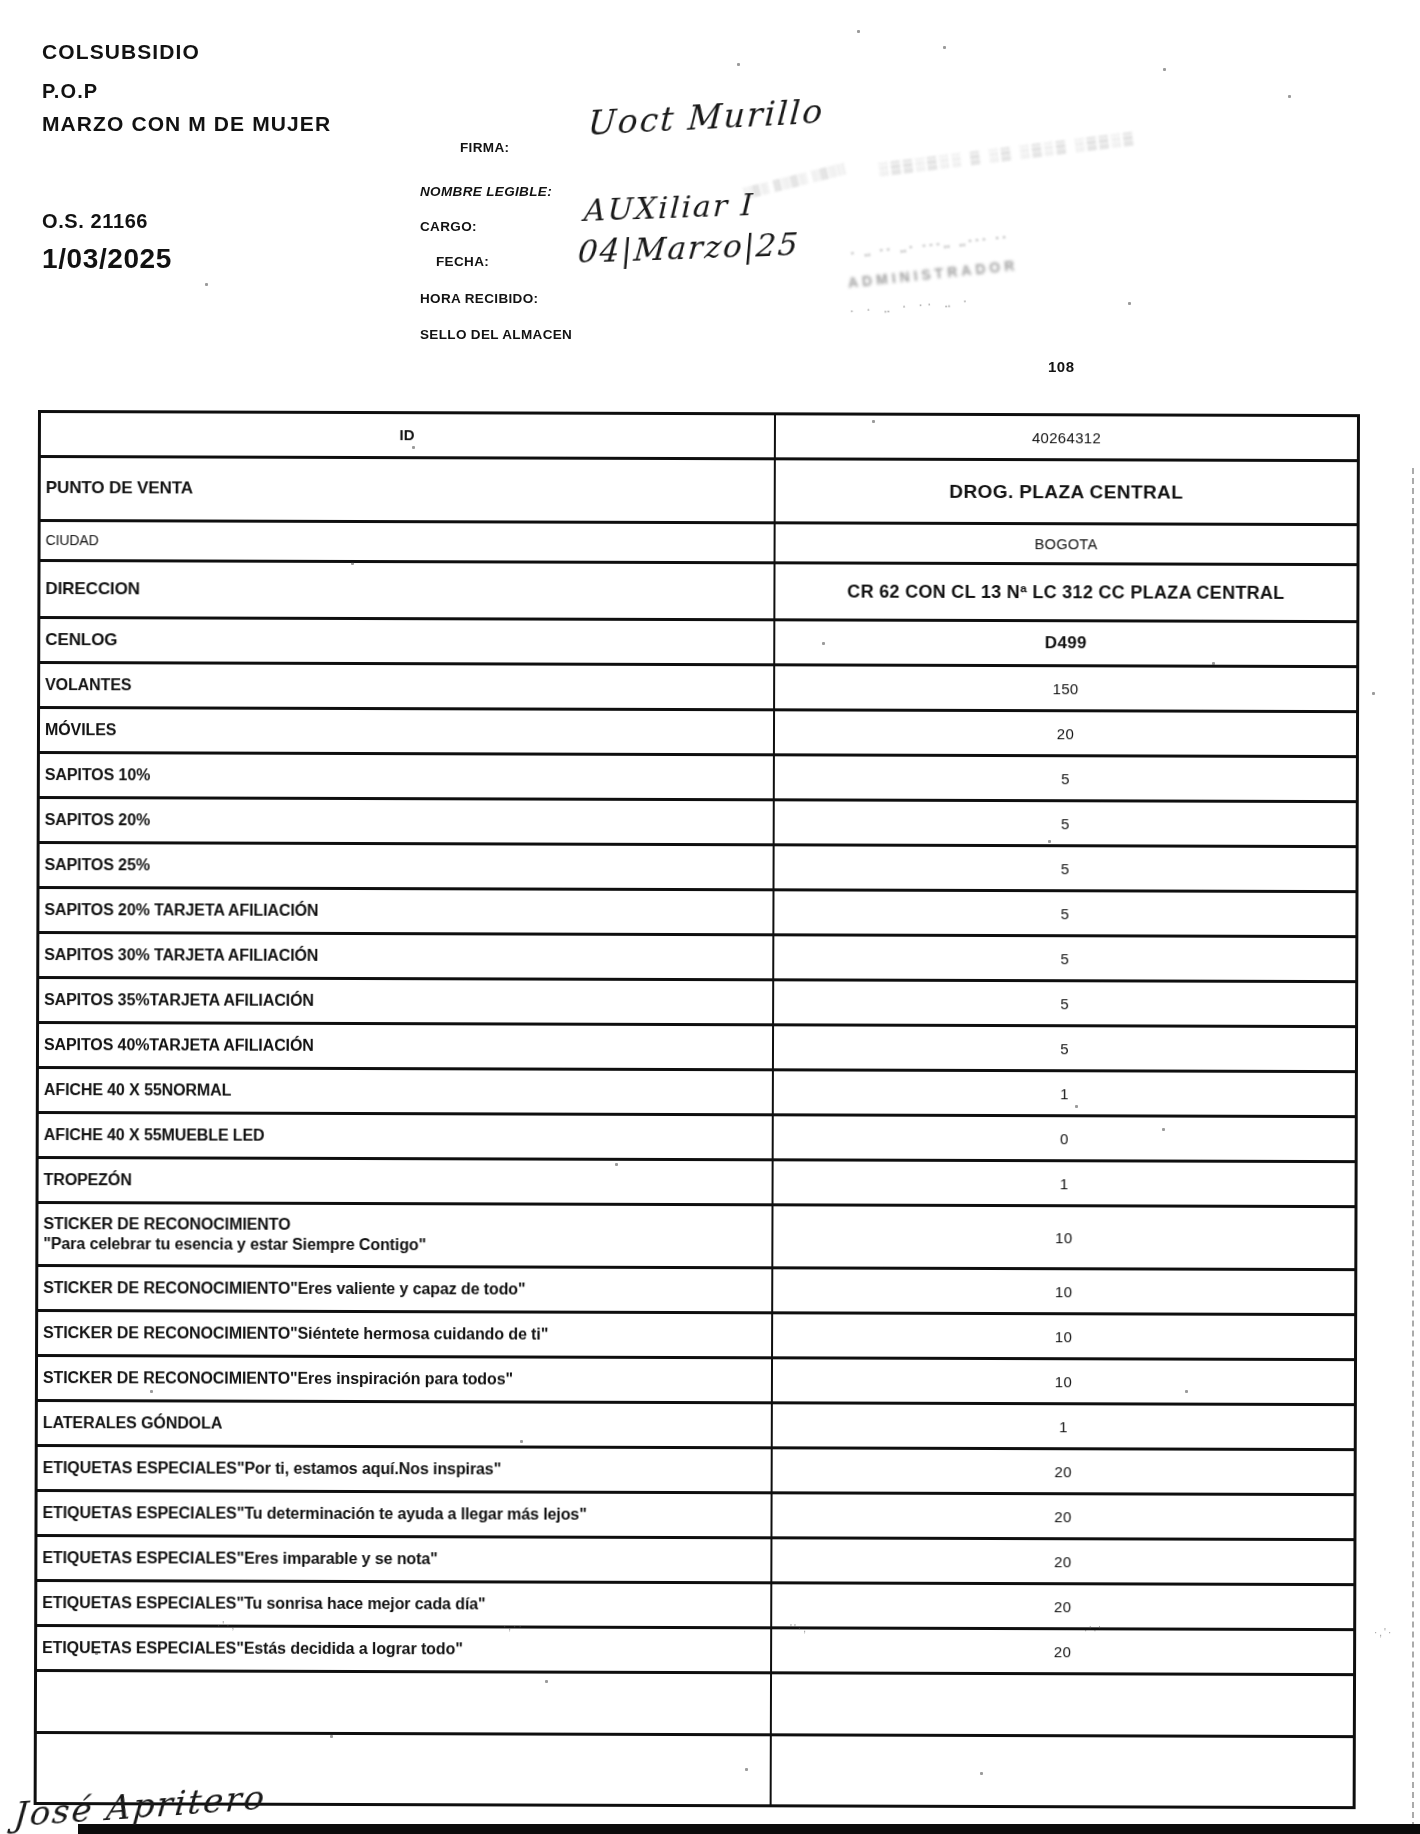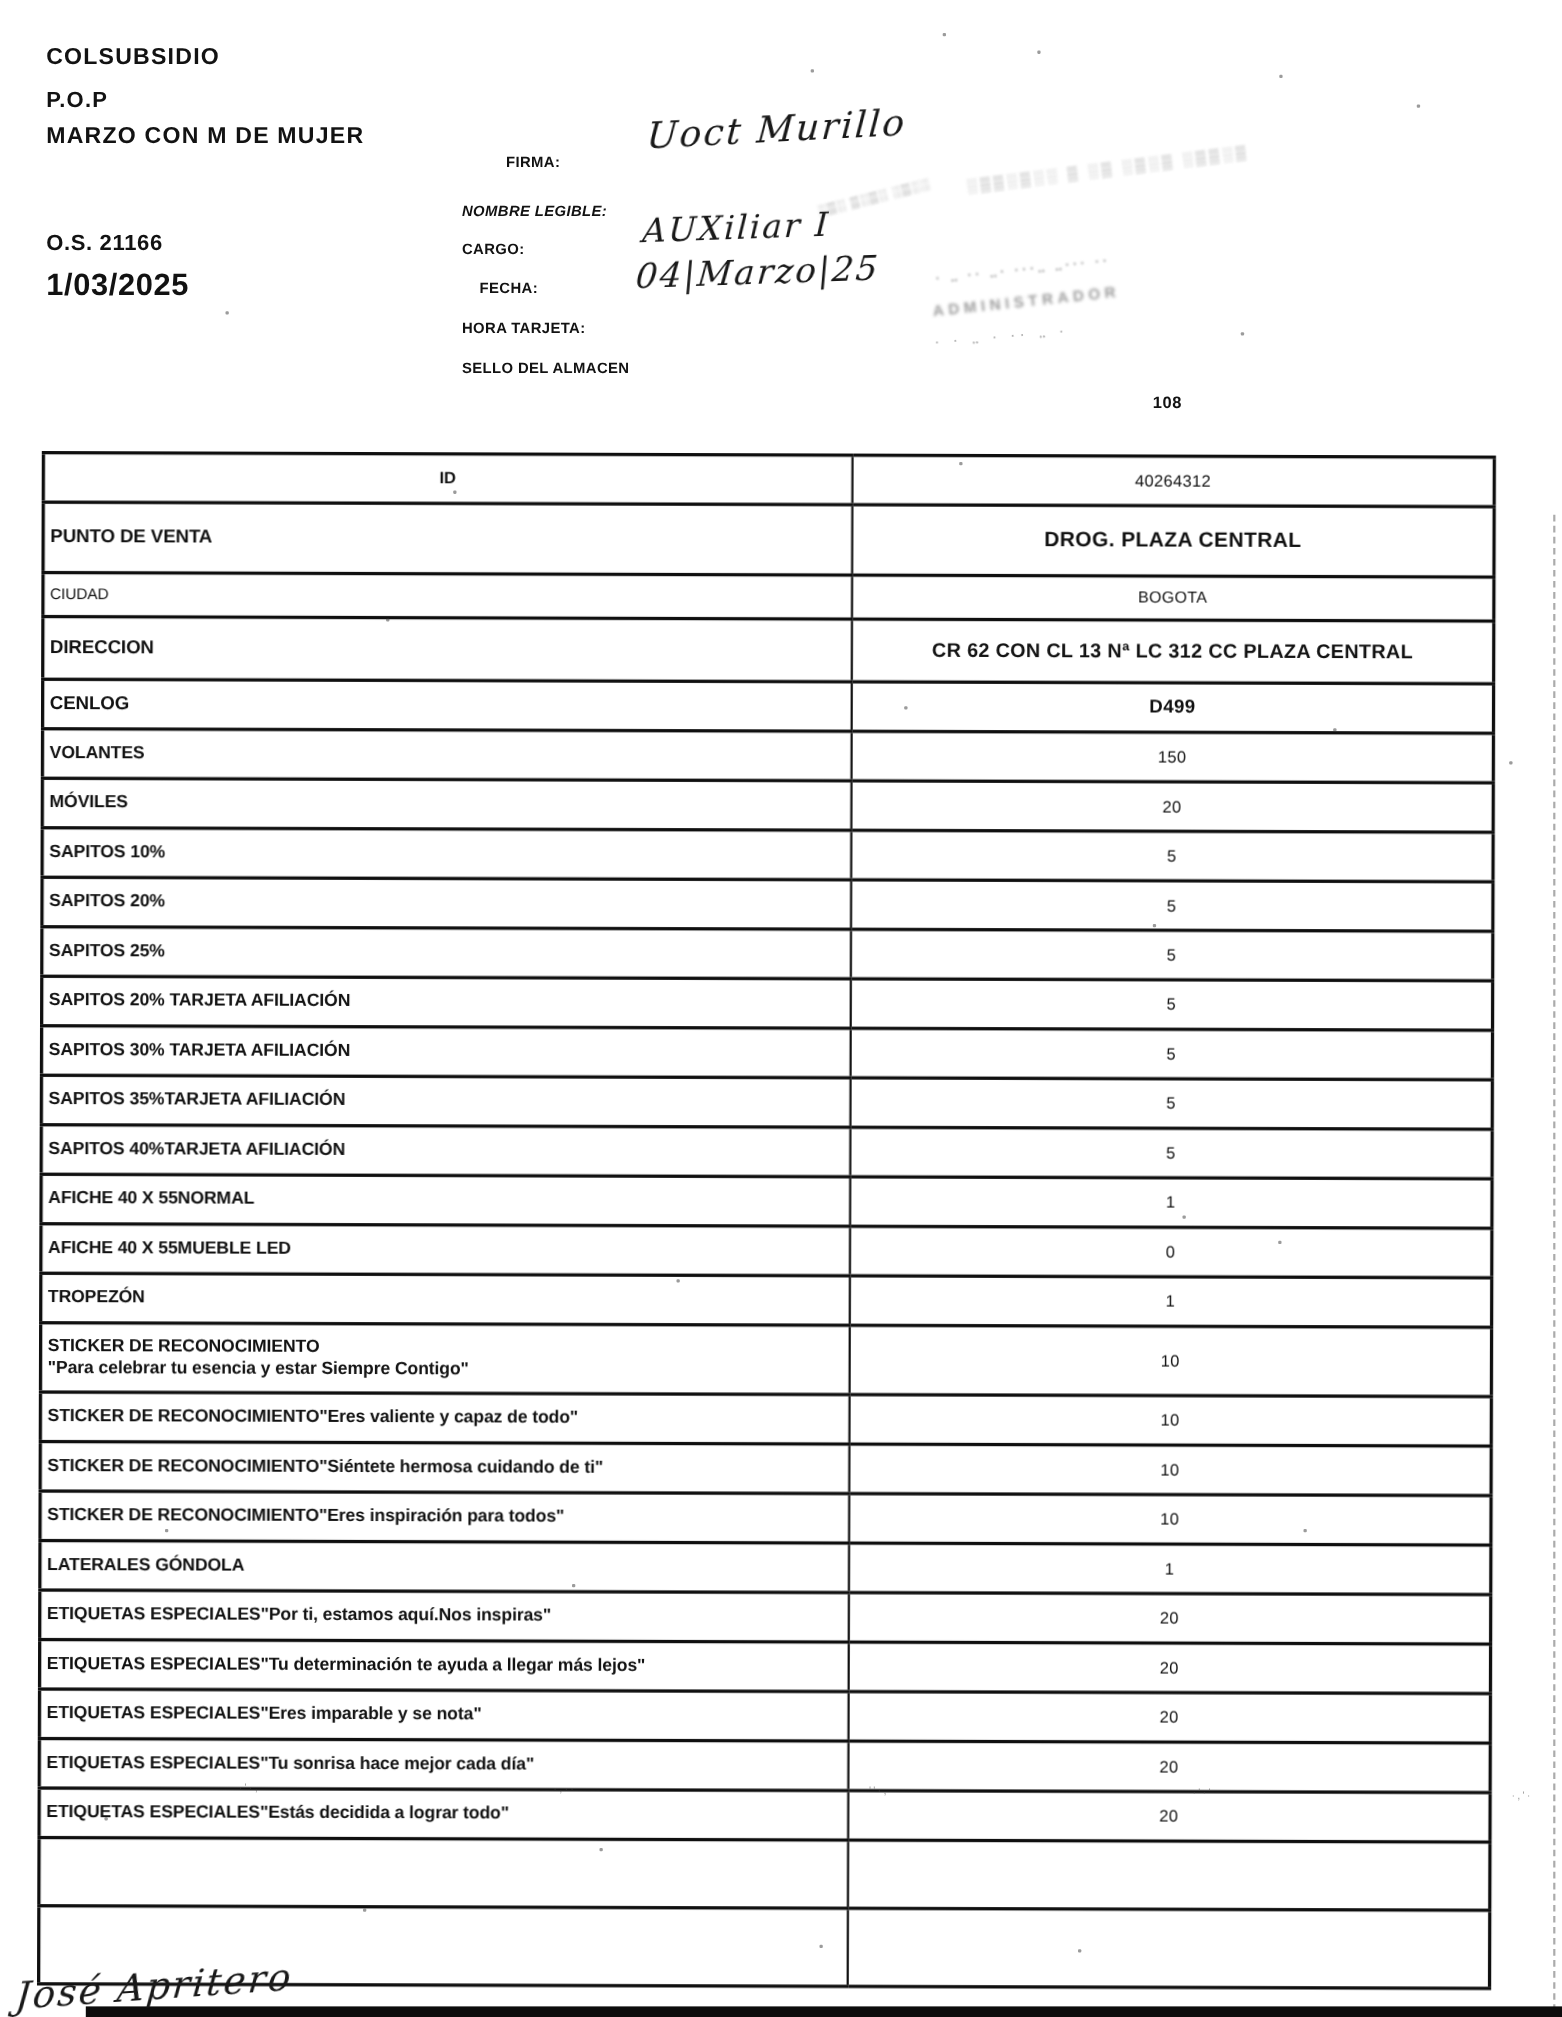--- a/index.html
+++ b/index.html
@@ -86,21 +86,21 @@
   <div class="abs hd hd-pop">P.O.P</div>
   <div class="abs hd hd-campaign">MARZO CON M DE MUJER</div>
   <div class="abs hd hd-os">O.S. 21166</div>
   <div class="abs hd hd-date">1/03/2025</div>
 
 
   <div class="abs flabel flabel-firma">FIRMA:</div>
   <div class="abs flabel flabel-nombre">NOMBRE LEGIBLE:</div>
   <div class="abs flabel flabel-cargo">CARGO:</div>
   <div class="abs flabel flabel-fecha">FECHA:</div>
-  <div class="abs flabel flabel-hora">HORA TARJETA:</div>
+  <div class="abs flabel flabel-hora">HORA RECIBIDO:</div>
   <div class="abs flabel flabel-sello">SELLO DEL ALMACEN</div>
 
   <div class="abs hw hw-firma">Uoct Murillo</div>
   <div class="abs hw hw-cargo">AUXiliar  I</div>
   <div class="abs hw hw-fecha">04|Marzo|25</div>
 
   <div class="abs stamp stamp-small">░▒░ ▒░▒░ ░▒░░</div>
   <div class="abs stamp stamp-upper">░▒▒░▒░░ ▒ ░▒ ░▒░▒ ░▒▒░▒</div>
   <div class="abs stamp stamp-lower">
     <div>· ‥ ·· ‥· ···‥ ‥··· ··</div>

